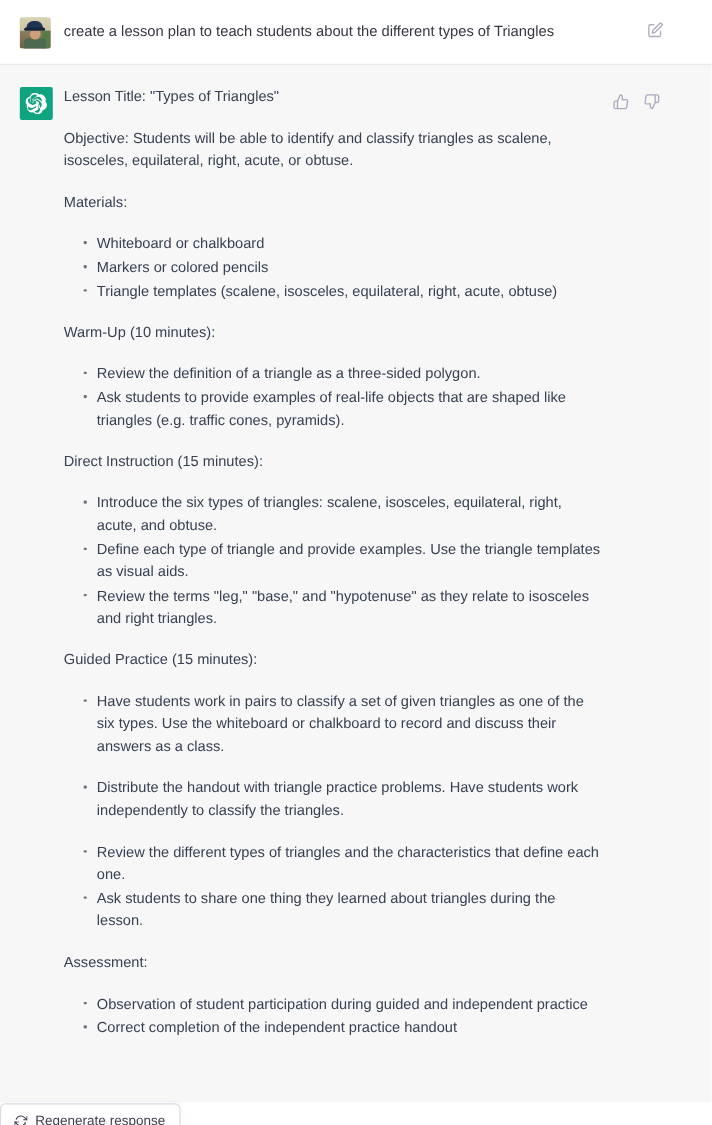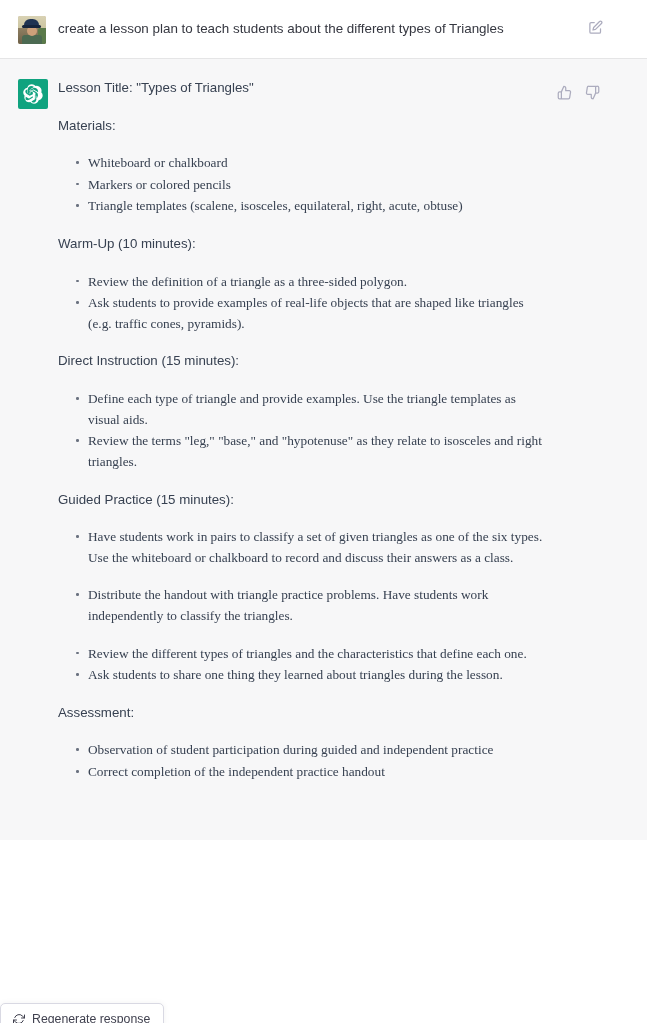--- a/index.html
+++ b/index.html
@@ -140,21 +140,20 @@
     margin: 0 0 17px 0;
     padding-left: 16px;
     list-style: none;
     max-width: 507px;
   }
   .prose ul li {
     position: relative;
     padding-left: 14px;
     margin-bottom: 1px;
     line-height: 1.55;
-    font-family: Liberation Serif, serif;
   }
   .prose ul li::before {
     content: "";
     position: absolute;
     left: 2px;
     top: 8px;
     width: 2.5px;
     height: 2.5px;
     background: #6b7280;
     border-radius: 50%;
@@ -223,33 +222,35 @@
       <div class="avatar-bot">
         <svg width="20" height="20" viewBox="0 0 41 41" fill="#ffffff" aria-hidden="true">
           <path d="M37.532 16.87a9.963 9.963 0 0 0-.856-8.184 10.078 10.078 0 0 0-10.855-4.835A9.964 9.964 0 0 0 18.306.5a10.079 10.079 0 0 0-9.614 6.977 9.967 9.967 0 0 0-6.664 4.834 10.08 10.08 0 0 0 1.24 11.817 9.965 9.965 0 0 0 .856 8.185 10.079 10.079 0 0 0 10.855 4.835 9.965 9.965 0 0 0 7.516 3.35 10.078 10.078 0 0 0 9.617-6.981 9.967 9.967 0 0 0 6.663-4.834 10.079 10.079 0 0 0-1.243-11.813zM22.498 37.886a7.474 7.474 0 0 1-4.799-1.735c.061-.33.145-.66.25-.977l5.983-3.454a.975.975 0 0 0 .491-.852v-8.438l2.529 1.46a.09.09 0 0 1 .5.073v6.985a7.51 7.51 0 0 1-7.504 7.51zM6.392 31.006a7.471 7.471 0 0 1-.894-5.021c.06.036.162.099.237.141l5.984 3.455a.972.972 0 0 0 .983 0l7.304-4.217v2.92a.09.09 0 0 1-.36.078l-6.049 3.492a7.51 7.51 0 0 1-10.259-2.748zM4.806 13.827a7.47 7.47 0 0 1 3.934-3.286v7.104a.968.968 0 0 0 .489.851l7.3 4.215-2.53 1.46a.091.091 0 0 1-.086.008L7.8 20.687a7.51 7.51 0 0 1-2.994-6.86zm20.779 4.835L18.28 14.44l2.53-1.46a.09.09 0 0 1 .086-.007l6.05 3.492a7.5 7.5 0 0 1-1.158 13.528v-7.103a.98.98 0 0 0-.504-.852zm2.518-3.787a14.2 14.2 0 0 0-.237-.141l-5.984-3.455a.97.97 0 0 0-.984 0l-7.303 4.218v-2.92a.09.09 0 0 1 .036-.079l6.05-3.49a7.5 7.5 0 0 1 11.141 7.767zm-15.826 5.2-2.53-1.46a.09.09 0 0 1-.05-.073v-6.985a7.499 7.499 0 0 1 12.3-5.755 6.89 6.89 0 0 0-.25.976l-5.983 3.454a.97.97 0 0 0-.492.852l-.004 8.435zm1.375-2.963 3.254-1.88 3.255 1.878v3.757l-3.255 1.88-3.254-1.88v-3.755z"></path>
         </svg>
       </div>
     </div>
 
     <div class="msg-body prose">
 
     <p>Lesson Title: "Types of Triangles"</p>
+        <p>Objective: Students will be able to identify and classify triangles as scalene, isosceles, equilateral, right, acute, or obtuse.</p>
         <p>Materials:</p>
         <ul>
           <li>Whiteboard or chalkboard</li>
           <li>Markers or colored pencils</li>
           <li>Triangle templates (scalene, isosceles, equilateral, right, acute, obtuse)</li>
         </ul>
         <p>Warm-Up (10 minutes):</p>
         <ul>
           <li>Review the definition of a triangle as a three-sided polygon.</li>
           <li>Ask students to provide examples of real-life objects that are shaped like triangles (e.g. traffic cones, pyramids).</li>
         </ul>
         <p>Direct Instruction (15 minutes):</p>
         <ul>
+          <li>Introduce the six types of triangles: scalene, isosceles, equilateral, right, acute, and obtuse.</li>
           <li>Define each type of triangle and provide examples. Use the triangle templates as visual aids.</li>
           <li>Review the terms "leg," "base," and "hypotenuse" as they relate to isosceles and right triangles.</li>
         </ul>
         <p>Guided Practice (15 minutes):</p>
         <ul>
           <li>Have students work in pairs to classify a set of given triangles as one of the six types. Use the whiteboard or chalkboard to record and discuss their answers as a class.</li>
         </ul>
         <ul>
           <li>Distribute the handout with triangle practice problems. Have students work independently to classify the triangles.</li>
         </ul>

